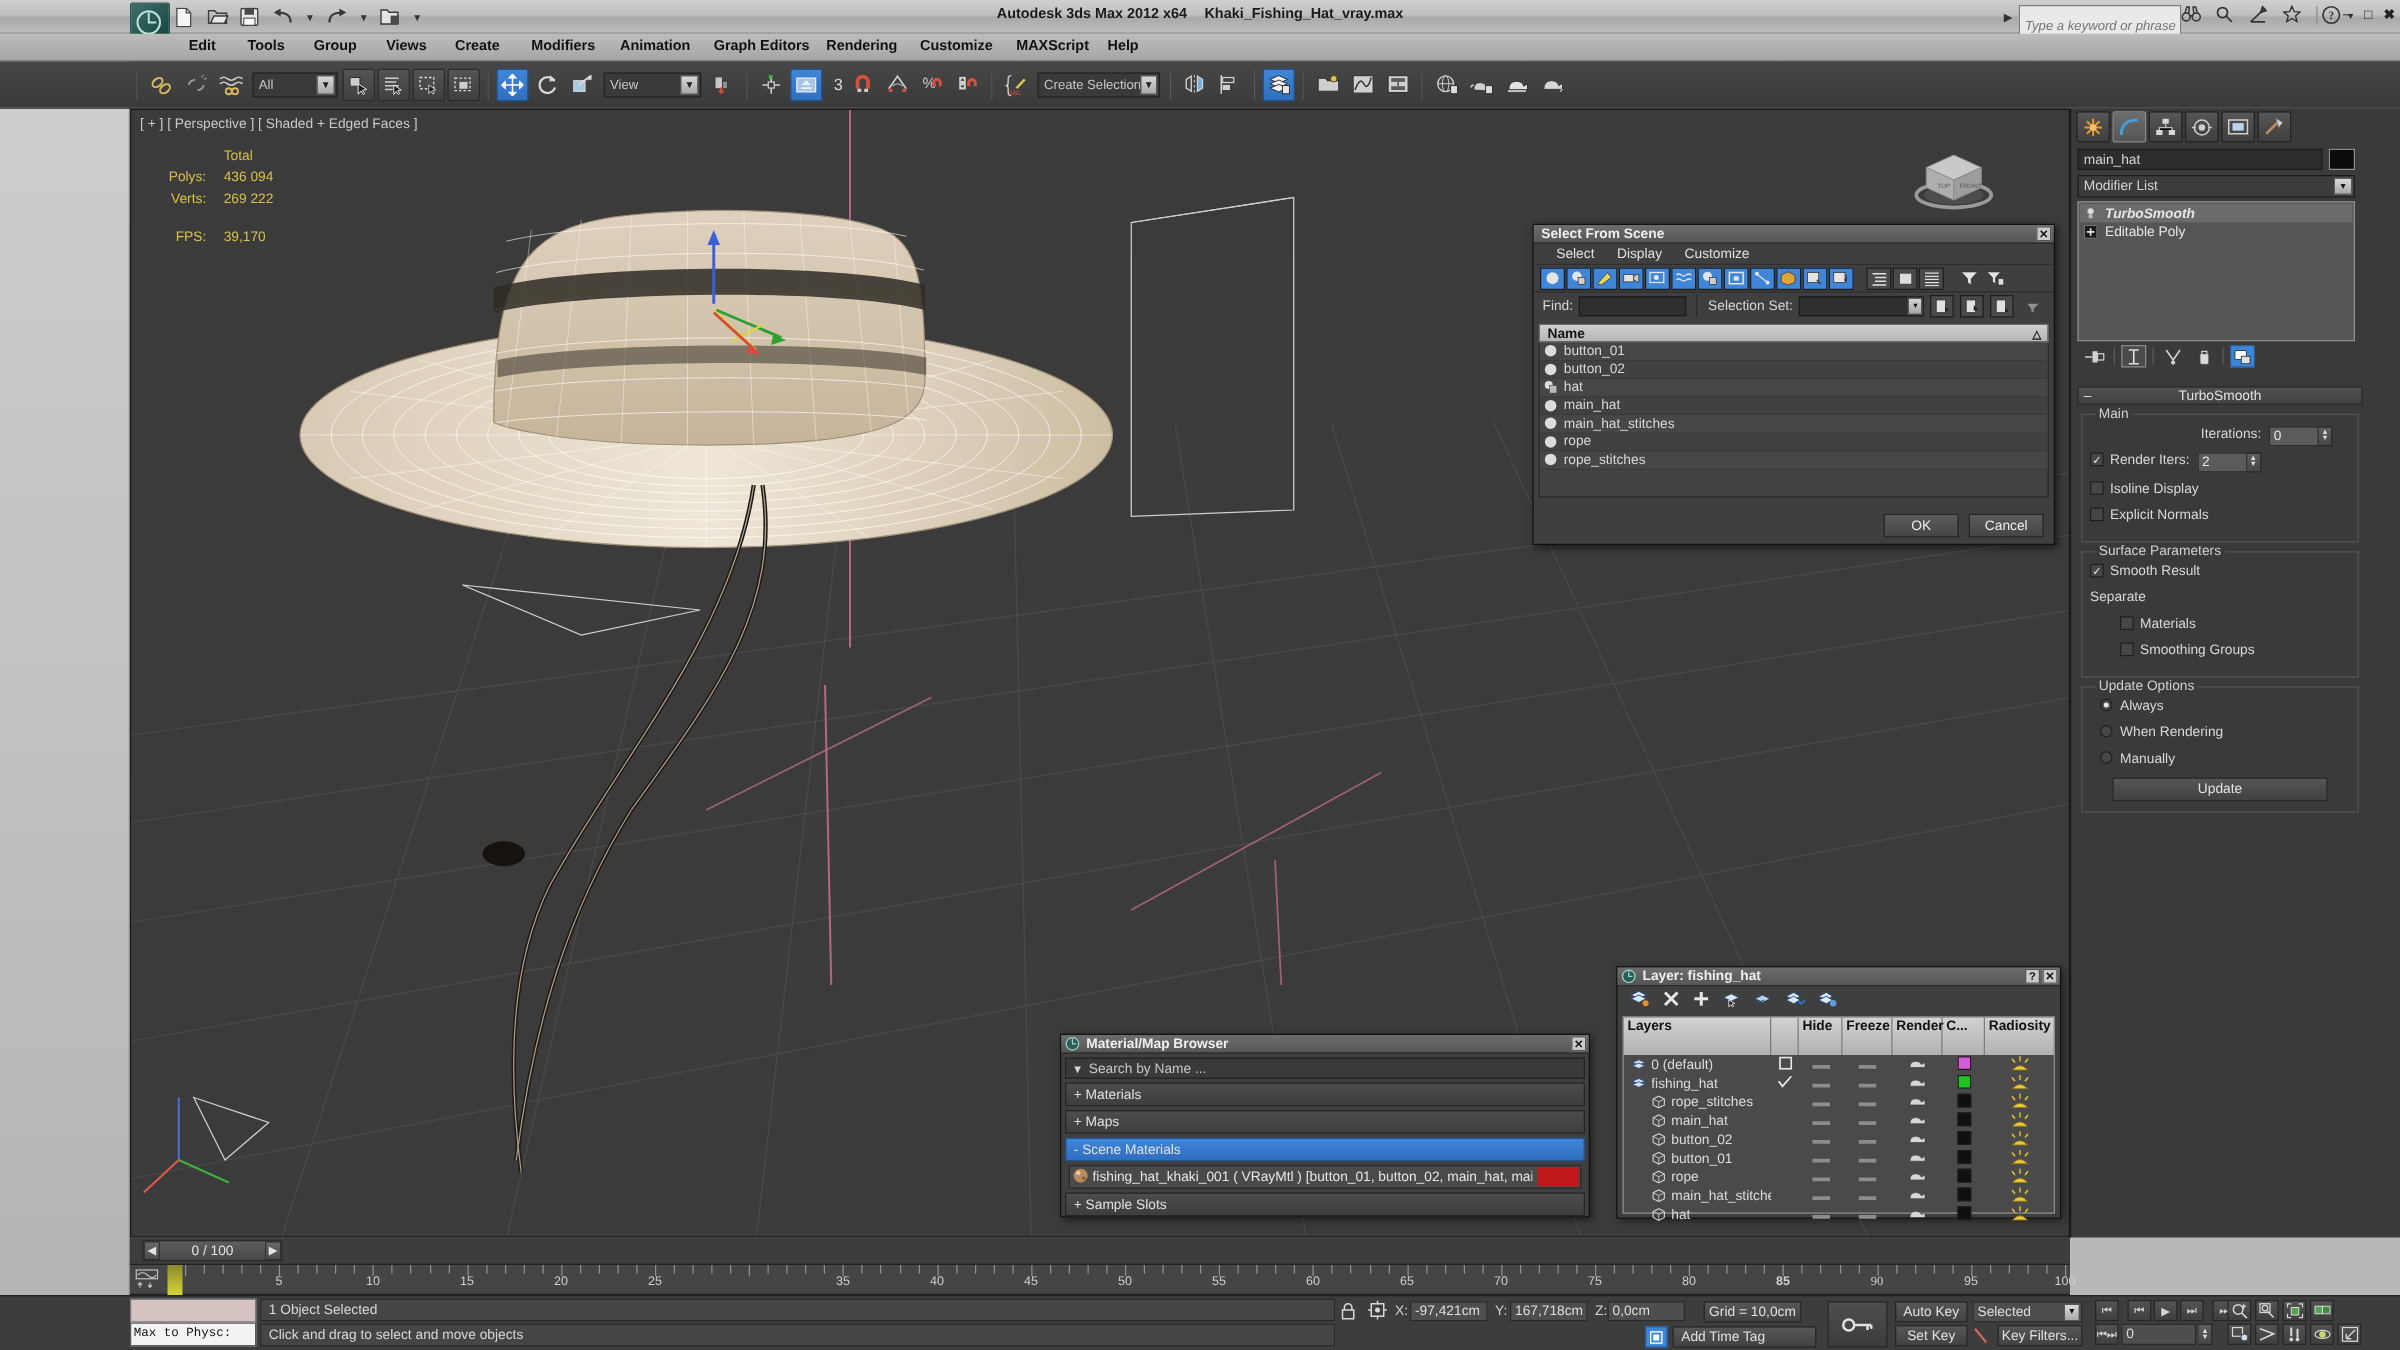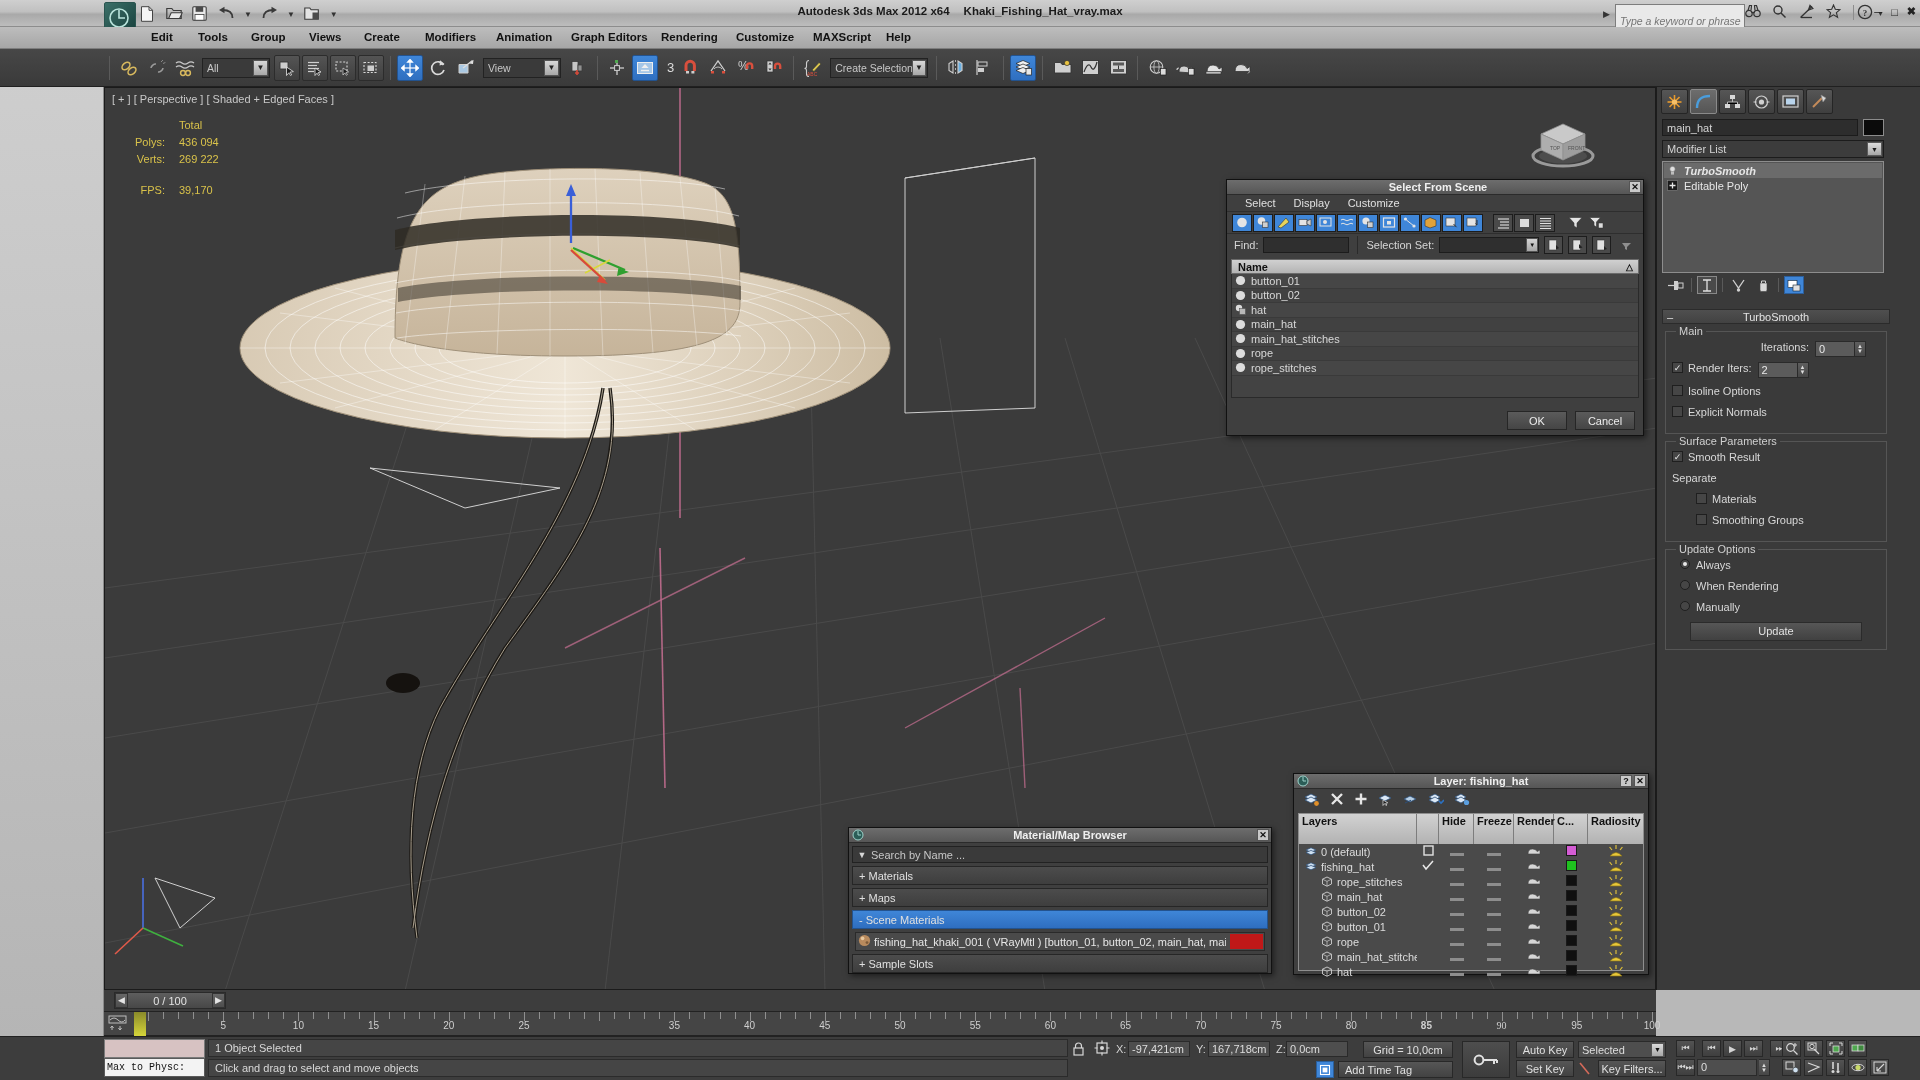--- a/index.html
+++ b/index.html
@@ -189,21 +189,21 @@
 
   
   .dlg-sfs {
     position:absolute; left:1226px; top:179px; width:418px; height:257px;
     background:#3f3f3f; border:1px solid #111;
     box-shadow:2px 2px 6px rgba(0,0,0,.55);
   }
   .dlg-title {
     height:15px; background:linear-gradient(to bottom,#6d6d6d,#565656);
     border-bottom:1px solid #2b2b2b; color:#efefef; font-size:11px;
-    font-weight:bold; padding-left:6px; line-height:14px; position:relative;text-align:center;
+    font-weight:bold; padding-left:6px; line-height:14px; position:relative;
   }
   .dlg-x {
     position:absolute; right:2px; top:1px; width:12px; height:12px;
     background:#c9c9c9; border:1px solid #555; color:#111; font-size:9px;
     display:flex; align-items:center; justify-content:center;
   }
   .sfs-menu { height:17px; display:flex; align-items:center; gap:18px; padding-left:18px;
               font-size:11px; color:#e0e0e0; border-bottom:1px solid #2e2e2e;}
   .sfs-tools { height:22px; display:flex; align-items:center; padding-left:5px; gap:1px;
                border-bottom:1px solid #2e2e2e; }
@@ -1191,21 +1191,21 @@
           <span class="cb">✓</span>
           <span style="margin-right:6px">Render Iters:</span>
           <span class="spin">2</span>
           <span class="spinarr">
               <span>▲</span>
               <span>▼</span>
             </span>
         </div>
         <div class="frow" style="margin-top:5px">
           <span class="cb"></span>
-          <span>Isoline Options</span>
+          <span>Isoline Display</span>
         </div>
         <div class="frow">
           <span class="cb"></span>
           <span>Explicit Normals</span>
         </div>
       </div>
 
       <div class="grp">
         <div class="glab">Surface Parameters</div>
         <div class="frow">
@@ -1753,21 +1753,21 @@
       <circle cx="8" cy="8" r="2" fill="#d8d8d8"></circle>
         </svg>
     </div>
     <span class="lbl" style="position:absolute;left:1116px;top:6px">X:</span>
     <div class="num-box" style="position:absolute;left:1128px;top:4px;width:62px">-97,421cm</div>
     <span class="lbl" style="position:absolute;left:1196px;top:6px">Y:</span>
     <div class="num-box" style="position:absolute;left:1208px;top:4px;width:62px">167,718cm</div>
     <span class="lbl" style="position:absolute;left:1276px;top:6px">Z:</span>
     <div class="num-box" style="position:absolute;left:1286px;top:4px;width:62px">0,0cm</div>
 
-    <div class="sbtn2" style="position:absolute;left:1363px;top:4px;width:90px;height:17px;line-height:16px">Grid = 10,0cm</div>
+    <div class="sbtn2" style="position:absolute;left:1363px;top:4px;width:78px;height:17px;line-height:16px">Grid = 10,0cm</div>
 
     <div style="position:absolute;left:1316px;top:24px;width:18px;height:17px;background:#3f86d8;border:1px solid #2a5f9c;display:flex;align-items:center;justify-content:center">
       <svg width="12" height="12" viewBox="0 0 12 12">
           <rect x="1.5" y="1.5" width="9" height="9" fill="none" stroke="#fff" stroke-width="1.1"></rect>
       <rect x="3.6" y="3.6" width="4.8" height="4.8" fill="#fff"></rect>
         </svg>
     </div>
     <div class="sbtn2" style="position:absolute;left:1338px;top:24px;width:115px;height:17px;line-height:16px;text-align:left;padding-left:6px">Add Time Tag</div>
 
     <div style="position:absolute;left:1462px;top:4px;width:48px;height:37px;background:linear-gradient(to bottom,#4e4e4e,#3c3c3c);border:1px solid #282828;display:flex;align-items:center;justify-content:center">

